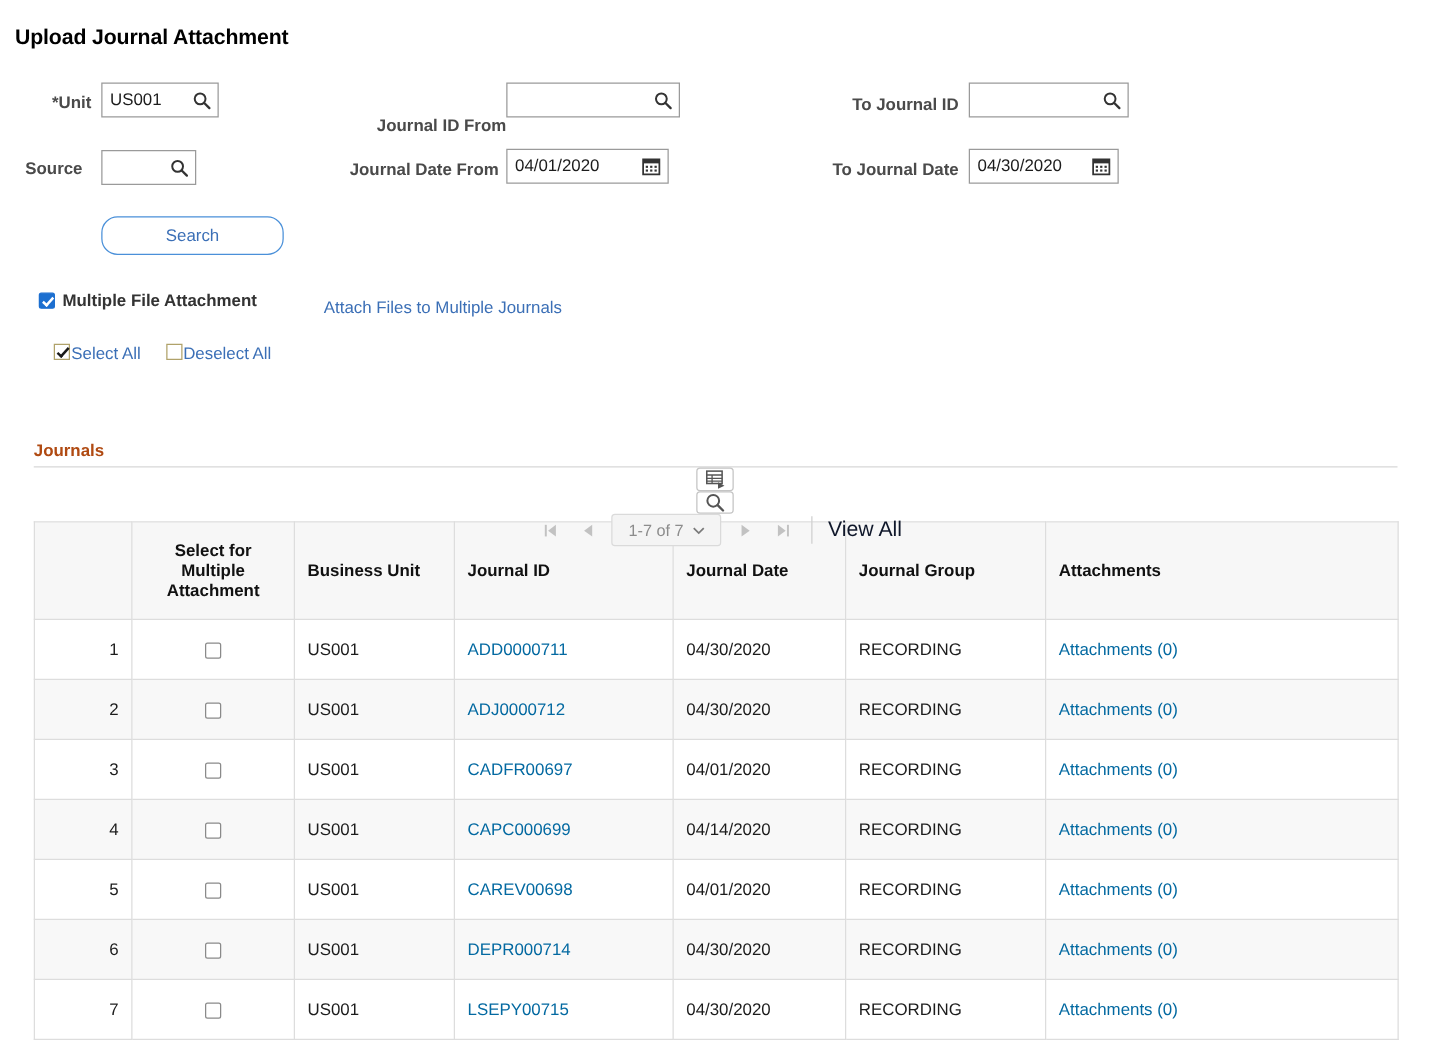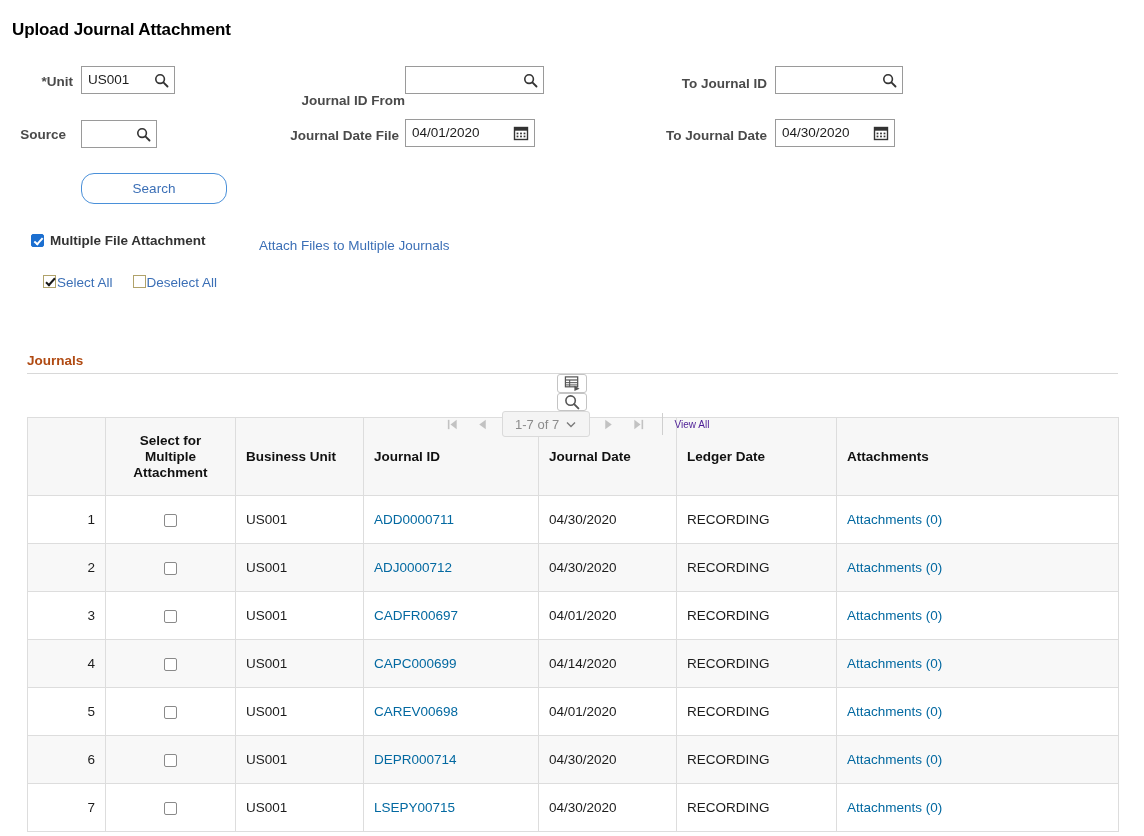--- a/index.html
+++ b/index.html
@@ -200,22 +200,22 @@
     margin: 0 4px;
     cursor: pointer;
     white-space: nowrap;
   }
   .pg-sep {
     width: 1px; height: 22px;
     background: #cfcfcf;
     margin: 0 12px 0 8px;
   }
   .view-all {
-    font-size: 10px;
-    color: #4c1d95;
+    font-size: 17px;
+    color: #0f172a;
     text-decoration: none;
     cursor: pointer;
     padding-right: 3px;
     white-space: nowrap;
   }
 
   
   table.jgrid {
     border-collapse: collapse;
     width: 1091px;
@@ -291,21 +291,21 @@
     <div class="fld-box" style="left: 405px; top: 6px; width: 139px;">
       <span class="val"></span>
       <span class="ico">
         <svg width="15" height="15" viewBox="0 0 16 16">
             <circle cx="6.5" cy="6.5" r="4.6" fill="none" stroke="#333" stroke-width="1.7"></circle>
             <line x1="10" y1="10" x2="14.4" y2="14.4" stroke="#333" stroke-width="2" stroke-linecap="round"></line>
           </svg>
       </span>
     </div>
 
-    <div class="fld-label" style="left: 213px; top: 68px; width: 186px;">Journal Date File</div>
+    <div class="fld-label" style="left: 213px; top: 68px; width: 186px;">Journal Date From</div>
     <div class="fld-box" style="left: 405px; top: 59px; width: 130px;">
       <span class="val">04/01/2020</span>
       <span class="ico">
         <svg width="16" height="16" viewBox="0 0 16 16">
           <rect x="1.5" y="2.5" width="13" height="12" fill="none" stroke="#333" stroke-width="1.4"></rect>
           <rect x="1.5" y="2.5" width="13" height="3.2" fill="#333"></rect>
           <g fill="#333">
               <rect x="3.6" y="7.6" width="1.8" height="1.7"></rect>
               <rect x="7.1" y="7.6" width="1.8" height="1.7"></rect>
               <rect x="10.6" y="7.6" width="1.8" height="1.7"></rect>
@@ -437,21 +437,21 @@
       </colgroup>
       <thead>
         <tr>
           <th></th>
           <th class="c-sel">
               <span class="sel-head-inner">Select for Multiple Attachment</span>
             </th>
           <th>Business Unit</th>
           <th>Journal ID</th>
           <th>Journal Date</th>
-          <th>Ledger Date</th>
+          <th>Journal Group</th>
           <th>Attachments</th>
         </tr>
       </thead>
       <tbody>
         <tr>
           <td class="c-num">1</td>
           <td class="c-sel"><span class="row-cb"></span></td>
           <td>US001</td>
           <td><a class="cell-link">ADD0000711</a></td>
           <td>04/30/2020</td>

